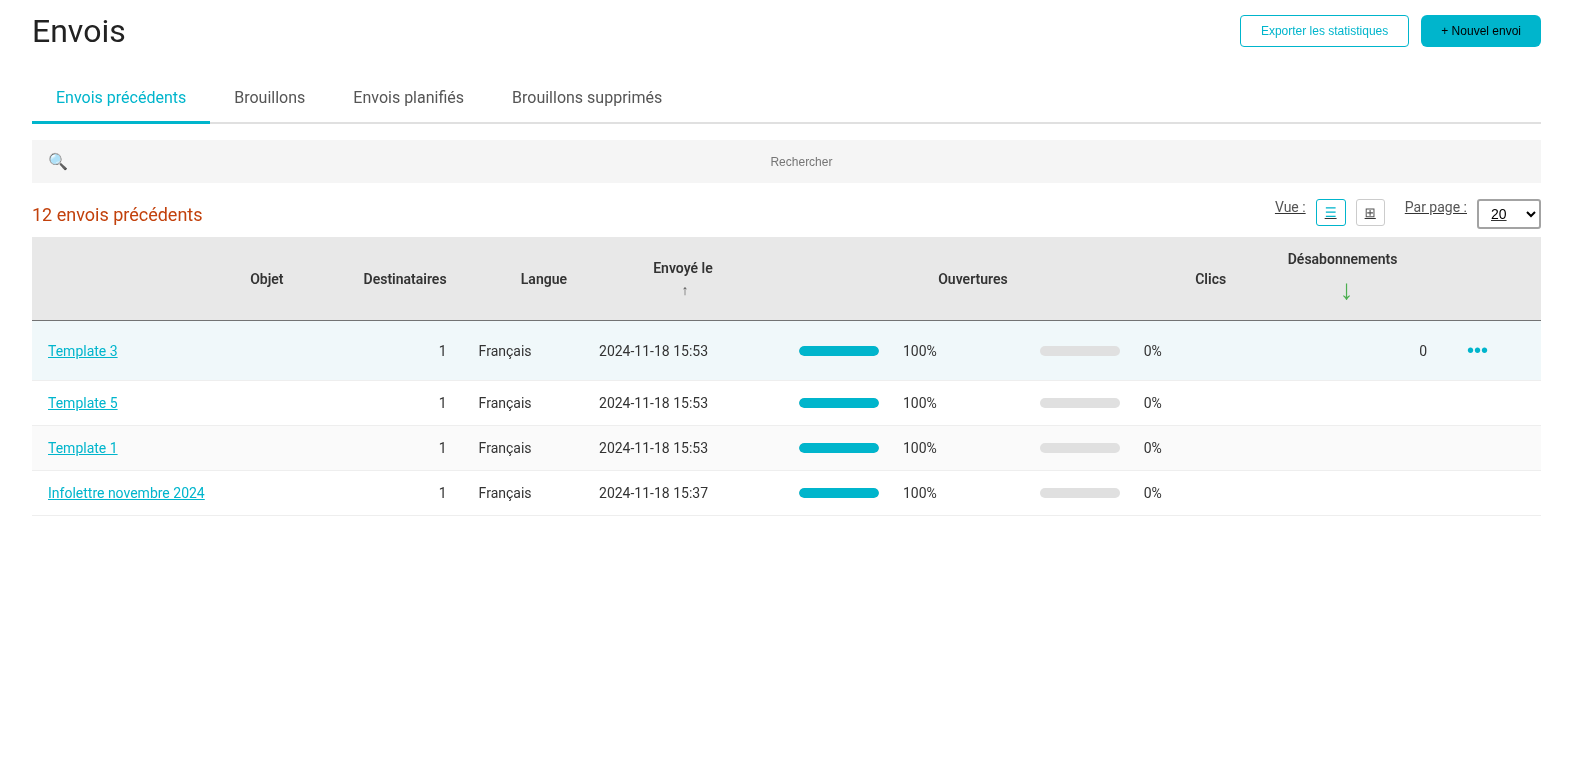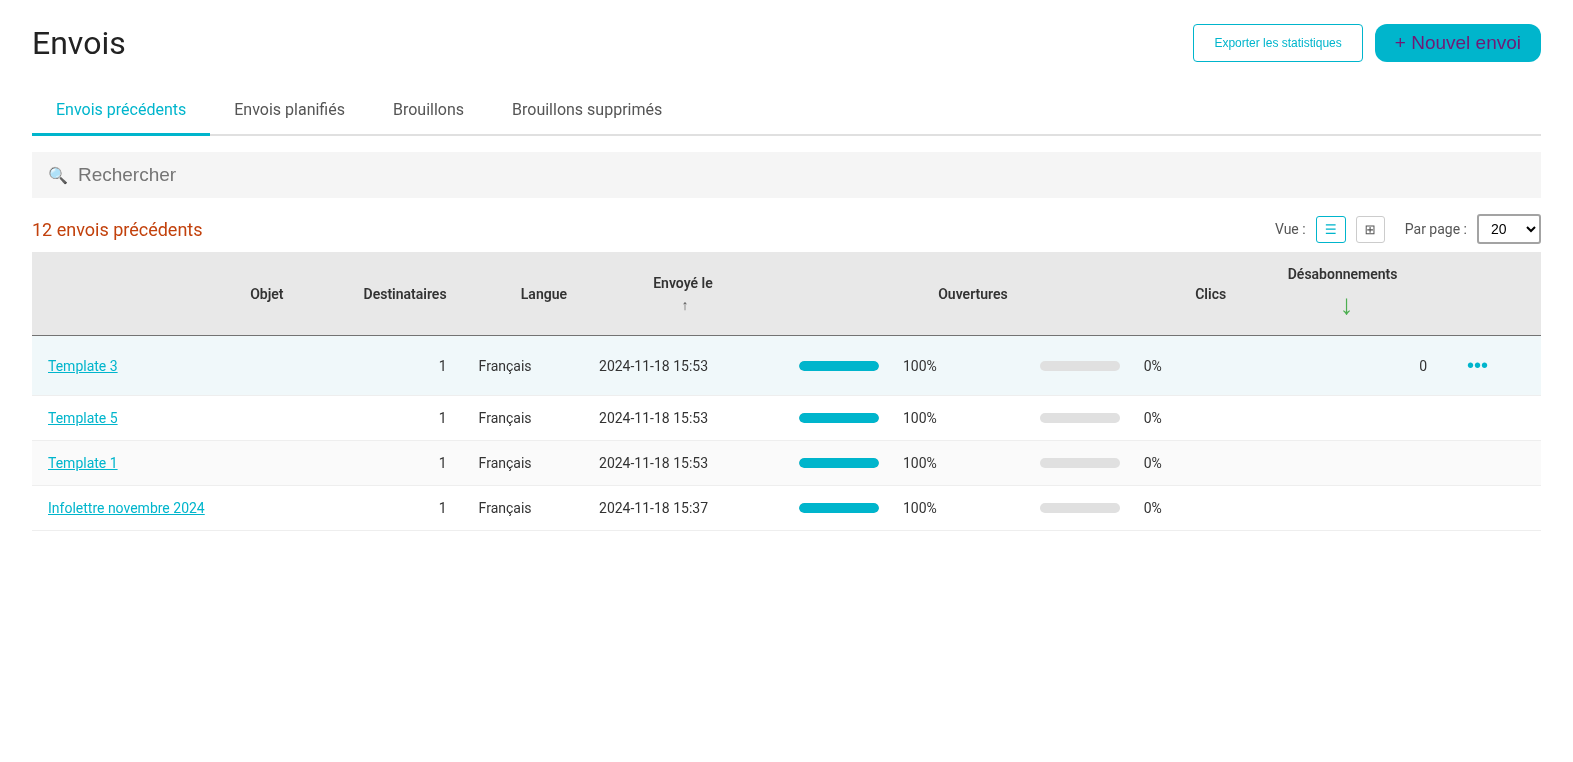--- a/index.html
+++ b/index.html
@@ -1,37 +1,37 @@
 <!DOCTYPE html>
 <html><head>
   <meta charset="utf-8">
   <style>
     * { box-sizing: border-box; margin: 0; padding: 0; }
     body { font-family: -apple-system, BlinkMacSystemFont, 'Segoe UI', Roboto, sans-serif; background: #fff; color: #333; font-size: 14px; }
     
-    .page-container { padding: 24px 32px; max-width: 1573px; }
+    .page-container { padding: 12px 32px; max-width: 1573px; }
     
     .page-header { display: flex; justify-content: space-between; align-items: center; margin-bottom: 24px; }
     .page-title { font-size: 32px; font-weight: 400; color: #222; }
     .header-actions { display: flex; gap: 12px; }
     
     .btn-outline { background: #fff; border: 1px solid #00b5cc; color: #00b5cc; padding: 8px 20px; border-radius: 4px; cursor: pointer; font-size: 12px; white-space: nowrap; }
-    .btn-primary { background: #00b5cc; border: none; color: #701a75; padding: 8px 20px; border-radius: 12px; cursor: pointer; font-size: 19px; white-space: nowrap; display: flex; align-items: center; gap: 6px; }
+    .btn-primary { background: #00b5cc; border: none; color: #000000; padding: 8px 20px; border-radius: 6px; cursor: pointer; font-size: 12px; white-space: nowrap; display: flex; align-items: center; gap: 6px; }
     
     .tabs { display: flex; gap: 0; border-bottom: 2px solid #e0e0e0; margin-bottom: 16px; }
     .tab { padding: 14px 24px; cursor: pointer; font-size: 16px; color: #555; text-decoration: none; border-bottom: 3px solid transparent; margin-bottom: -2px; white-space: nowrap; }
     .tab.active { color: #00b5cc; border-bottom: 3px solid #00b5cc; }
     
     .search-bar { padding: 12px 16px; background: #f5f5f5; display: flex; align-items: center; gap: 10px; margin-top: 2px; }
     .search-icon-wrap { color: #00b5cc; font-size: 16px; }
-    .search-input { border: none; background: transparent; outline: none; font-size: 19px; color: #888; width: 100%; }
+    .search-input { border: none; background: transparent; outline: none; font-size: 12px; color: #888; width: 100%; text-align: center; }
     
     .table-controls { display: flex; justify-content: space-between; align-items: center; padding: 16px 0 8px 0; }
     .table-count { font-size: 18px; color: #c2410c; }
-    .view-controls { display: flex; align-items: center; gap: 10px; }
+    .view-controls { display: flex; align-items: flex-start; gap: 10px; text-decoration: underline; }
     .view-label { color: #555; }
     .view-btn { border: 1px solid #ccc; background: #fff; padding: 5px 8px; cursor: pointer; border-radius: 3px; color: #555; }
     .view-btn.active { border-color: #00b5cc; color: #00b5cc; }
     .per-page-label { color: #555; margin-left: 10px; }
     .per-page-select { border: 2px solid #a3a3a3; padding: 4px 8px; border-radius: 3px; font-size: 14px; background: #fff; cursor: pointer; }
     
     .data-table { width: 100%; border-collapse: collapse; }
     .data-table thead tr { background: #e8e8e8; }
     .data-table thead th { padding: 14px 16px; text-align: right; font-weight: 600; font-size: 14px; color: #333; border-bottom: 1px solid #737373; }
     .data-table thead th.sortable { cursor: pointer; }
@@ -69,22 +69,22 @@
   <div class="page-header">
     <h1 class="page-title">Envois</h1>
     <div class="header-actions">
       <button class="btn-outline">Exporter les statistiques</button>
       <button class="btn-primary">+ Nouvel envoi</button>
     </div>
   </div>
 
   <div class="tabs">
     <a class="tab active">Envois précédents</a>
+    <a class="tab">Brouillons</a>
     <a class="tab">Envois planifiés</a>
-    <a class="tab">Brouillons</a>
     <a class="tab">Brouillons supprimés</a>
   </div>
 
   <div class="search-bar">
     <span class="search-icon-wrap">🔍</span>
     <input class="search-input" type="text" placeholder="Rechercher" style="">
   </div>
 
   <div class="table-controls">
     <span class="table-count">12 envois précédents</span>

